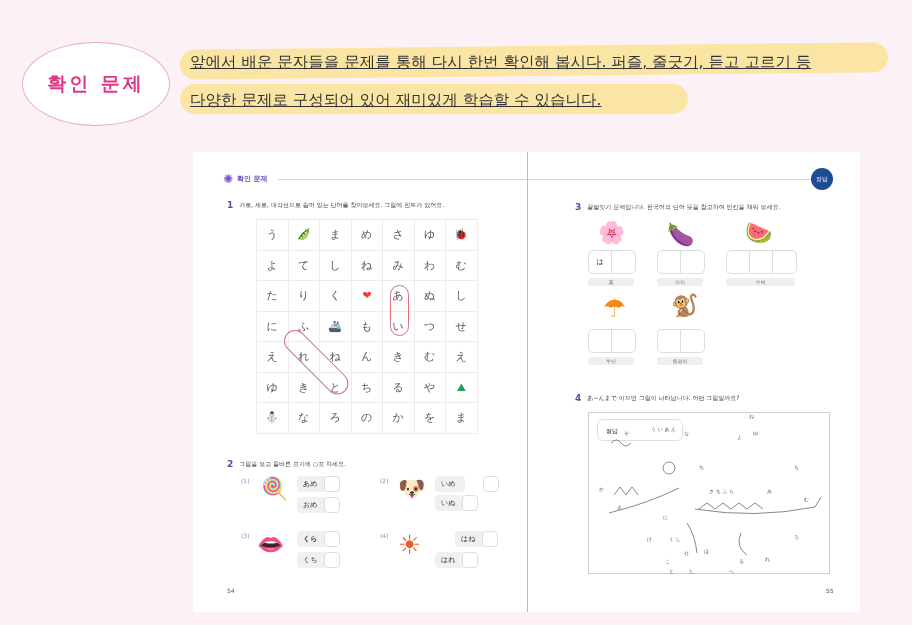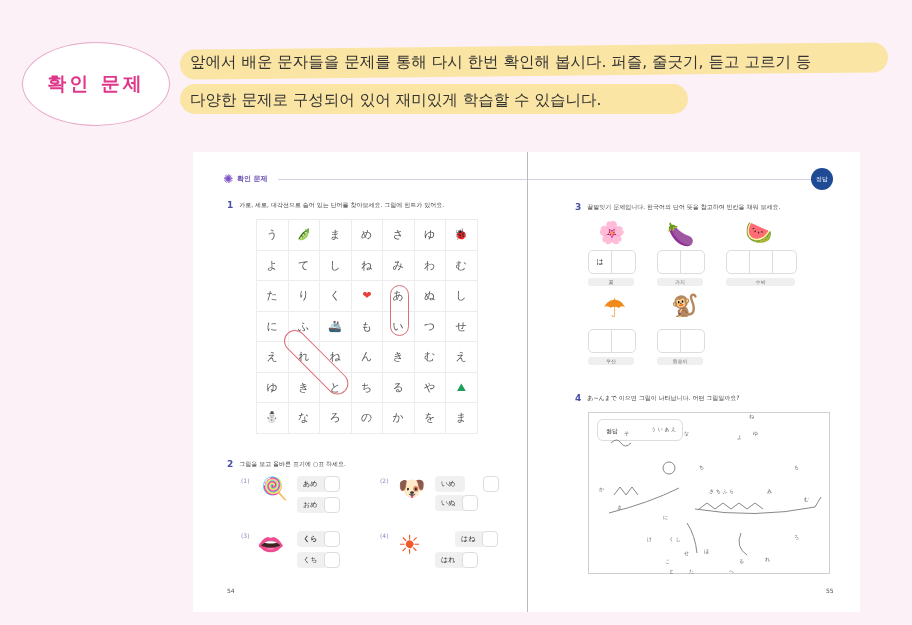--- a/index.html
+++ b/index.html
@@ -1,20 +1,20 @@
 <!DOCTYPE html>
 <html><head>
 <meta charset="utf-8">
 <style>
   * { box-sizing: border-box; margin: 0; padding: 0; }
   body { width: 912px; height: 625px; background: #fdf1f8; font-family: "DejaVu Sans", sans-serif; position: relative; overflow: hidden; color: #333; }
   .badge { position: absolute; left: 22px; top: 42px; width: 148px; height: 84px; border: 1.5px solid #e7a9c7; border-radius: 50%; background: #fff; display: flex; align-items: center; justify-content: center; }
   .badge span { color: #e0368a; font-weight: bold; font-size: 19px; letter-spacing: 3px; }
   .hl { position: absolute; background: #fbe39a; border-radius: 16px; opacity: .9; }
-  .intro { position: absolute; left: 190px; font-size: 15.5px; color: #333; white-space: nowrap; }
+  .intro { position: absolute; left: 190px; font-size: 15.5px; color: #333; white-space: nowrap; text-decoration: underline; }
   .page { position: absolute; left: 193px; top: 152px; width: 667px; height: 460px; background: #fff; }
   .spine { position: absolute; left: 334px; top: 0; width: 1px; height: 460px; background: #bbb; }
   .hdr-rule { position: absolute; top: 27px; height: 1px; background: #d7d3e6; }
   .sec-title { position: absolute; left: 30px; top: 20px; font-size: 7px; color: #6b4fb3; display: flex; align-items: center; gap: 4px; font-weight: bold; }
   .sec-title .star { font-size: 12px; color: #7d52c8; }
   .circ { position: absolute; left: 618px; top: 16px; width: 22px; height: 22px; border-radius: 50%; background: #1f4a94; color: #fff; font-size: 6px; display: flex; align-items: center; justify-content: center; }
   .q { position: absolute; font-size: 6px; color: #444; display: flex; align-items: center; gap: 6px; white-space: nowrap; }
   .q b { color: #4a4fa8; font-size: 9px; }
   .grid { position: absolute; left: 63px; top: 67px; border-collapse: collapse; }
   .grid td { width: 31.5px; height: 30.5px; border: 1px solid #ececec; text-align: center; vertical-align: middle; font-size: 11px; color: #555; }

